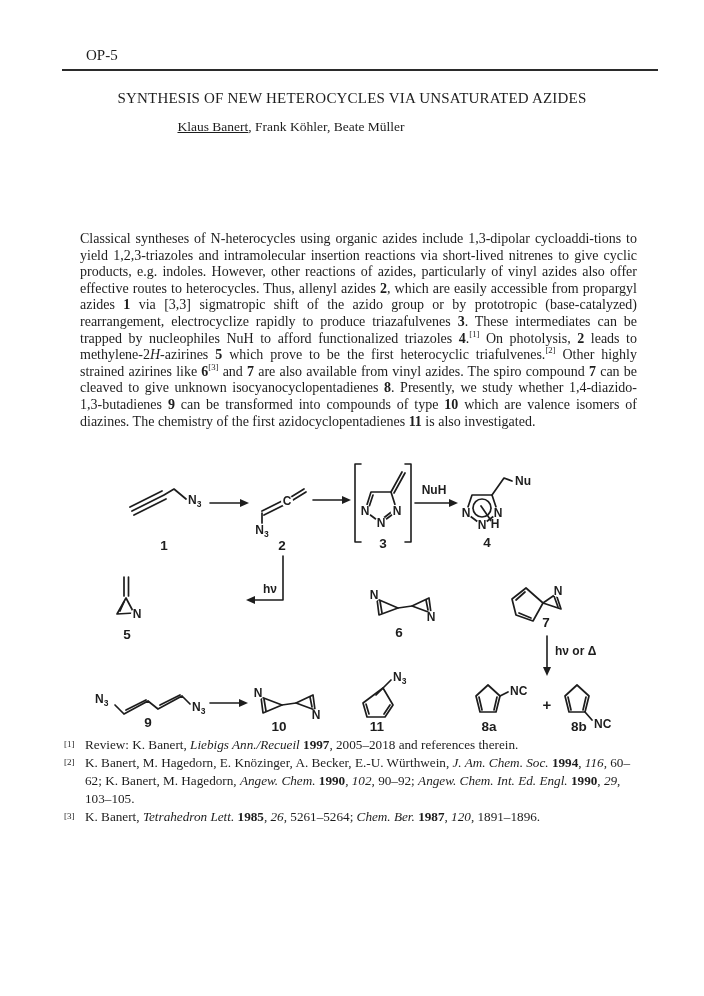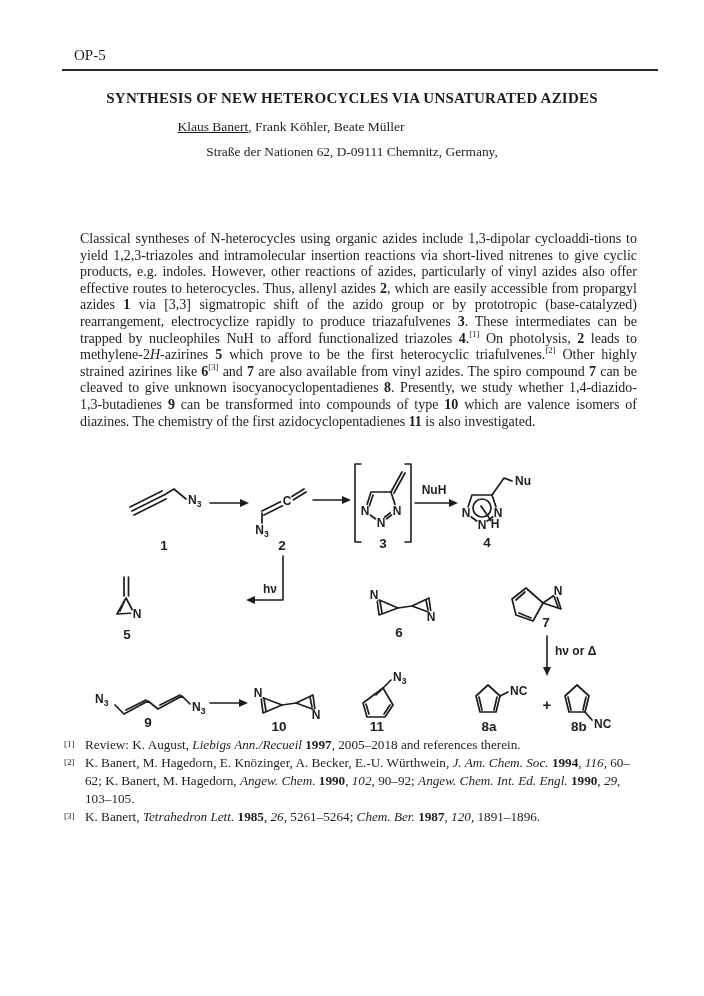--- a/index.html
+++ b/index.html
@@ -3,24 +3,24 @@
 <meta charset="utf-8">
 <style>
   html,body{margin:0;padding:0;}
   body{width:704px;height:996px;background:#f7f7f6;font-family:"Liberation Serif",serif;color:#1d1d1d;}
   .page{position:relative;width:704px;height:996px;background:#ffffff;overflow:hidden;}
   .b{font-weight:bold}
   .i{font-style:italic}
   .u{text-decoration:underline}
   sup{font-size:0.62em;line-height:0;}
   .header{position:absolute;left:62px;top:47px;width:596px;display:flex;justify-content:space-between;align-items:flex-end;border-bottom:2px solid #2b2b2b;padding-bottom:5px;font-size:15px;}
-  .header .code{margin-left:12px;}
+  .header .code{margin-left:24px;}
   .header .right{display:flex;gap:22px;}
   .sc{font-variant:small-caps;}
-  .title{position:absolute;left:0;top:90px;width:704px;text-align:center;font-weight:bold;font-size:15px;letter-spacing:0.2px;}
+  .title{position:absolute;left:0;top:90px;width:704px;text-align:center;font-weight:normal;font-size:15px;letter-spacing:0.2px;}
   .authors{position:absolute;left:0;top:119px;width:582px;text-align:center;font-size:13.5px;}
   .address{position:absolute;left:0;top:143px;width:704px;text-align:center;font-size:13.4px;line-height:18.2px;}
   .abstract{position:absolute;left:80px;top:231px;width:557px;font-size:14px;line-height:16.6px;text-align:justify;}
   .scheme{position:absolute;left:60px;top:452px;width:600px;height:300px;}
   .scheme svg{display:block;}
   .bond{stroke:#1d1d1d;stroke-width:1.7;fill:none;stroke-linecap:round;stroke-linejoin:round;}
   .thin{stroke-width:1.6;}
   .wmask{fill:#ffffff;stroke:none;}
   .ahead{fill:#1d1d1d;stroke:none;}
   .atom{font:bold 12px "Liberation Sans",sans-serif;fill:#1d1d1d;}
@@ -39,21 +39,20 @@
 
   <div class="header">
     <span class="code">OP-5</span>
   </div>
 
   <div class="title">SYNTHESIS OF NEW HETEROCYCLES VIA UNSATURATED AZIDES</div>
 
   <div class="authors"><span class="u">Klaus Banert</span><span>, Frank Köhler, Beate Müller</span></div>
 
   <div class="address">
-    <div>Straße der Nationen 62, D-09111 Chemnitz, Germany,</div>
   </div>
 
   <div class="abstract"><span>Classical syntheses of N-heterocycles using organic azides include 1,3-dipolar cycloaddi-tions to yield 1,2,3-triazoles and intramolecular insertion reactions via short-lived nitrenes to give cyclic products, e.g. indoles. However, other reactions of azides, particularly of vinyl azides also offer effective routes to heterocycles. Thus, allenyl azides </span><span class="b">2</span><span>, which are easily accessible from propargyl azides </span><span class="b">1</span><span> via [3,3] sigmatropic shift of the azido group or by prototropic (base-catalyzed) rearrangement, electrocyclize rapidly to produce triazafulvenes </span><span class="b">3</span><span>. These intermediates can be trapped by nucleophiles NuH to afford functionalized triazoles </span><span class="b">4</span><span>.</span><sup>[1]</sup><span> On photolysis, </span><span class="b">2</span><span> leads to methylene-2</span><span class="i">H</span><span>-azirines </span><span class="b">5</span><span> which prove to be the first heterocyclic triafulvenes.</span><sup>[2]</sup><span> Other highly strained azirines like </span><span class="b">6</span><sup>[3]</sup><span> and </span><span class="b">7</span><span> are also available from vinyl azides. The spiro compound </span><span class="b">7</span><span> can be cleaved to give unknown isocyanocyclopentadienes </span><span class="b">8</span><span>. Presently, we study whether 1,4-diazido-1,3-butadienes </span><span class="b">9</span><span> can be transformed into compounds of type </span><span class="b">10</span><span> which are valence isomers of diazines. The chemistry of the first azidocyclopentadienes </span><span class="b">11</span><span> is also investigated.</span></div>
 
   <div class="scheme">
   <svg width="600" height="300" viewBox="0 0 600 300" xmlns="http://www.w3.org/2000/svg">
 
     <g>
       <path class="bond" d="M70,55 L102,39 M72,59 L104,43 M74,63 L106,47 M104,43 L114,37 L126,47"></path>
       <text class="atom" x="128" y="52"><tspan>N</tspan><tspan class="sub" dy="3">3</tspan></text>
@@ -200,21 +199,21 @@
       <text class="atom" x="534" y="276">NC</text>
       <text class="clabel" text-anchor="middle" x="519" y="279">8b</text>
     </g>
 
   </svg>
   </div>
 
   <div class="footnotes">
     <div class="fn">
       <span class="marker">[1]</span>
-      <span><span>Review: K. August, </span><span class="i">Liebigs Ann./Recueil</span><span> </span><span class="b">1997</span><span>, 2005–2018 and references therein.</span></span>
+      <span><span>Review: K. Banert, </span><span class="i">Liebigs Ann./Recueil</span><span> </span><span class="b">1997</span><span>, 2005–2018 and references therein.</span></span>
     </div>
     <div class="fn">
       <span class="marker">[2]</span>
       <span><span>K. Banert, M. Hagedorn, E. Knözinger, A. Becker, E.-U. Würthwein, </span><span class="i">J. Am. Chem. Soc.</span><span> </span><span class="b">1994</span><span>, </span><span class="i">116</span><span>, 60–62; K. Banert, M. Hagedorn, </span><span class="i">Angew. Chem.</span><span> </span><span class="b">1990</span><span>, </span><span class="i">102</span><span>, 90–92; </span><span class="i">Angew. Chem. Int. Ed. Engl.</span><span> </span><span class="b">1990</span><span>, </span><span class="i">29</span><span>, 103–105.</span></span>
     </div>
     <div class="fn">
       <span class="marker">[3]</span>
       <span><span>K. Banert, </span><span class="i">Tetrahedron Lett.</span><span> </span><span class="b">1985</span><span>, </span><span class="i">26</span><span>, 5261–5264; </span><span class="i">Chem. Ber.</span><span> </span><span class="b">1987</span><span>, </span><span class="i">120</span><span>, 1891–1896.</span></span>
     </div>
   </div>

